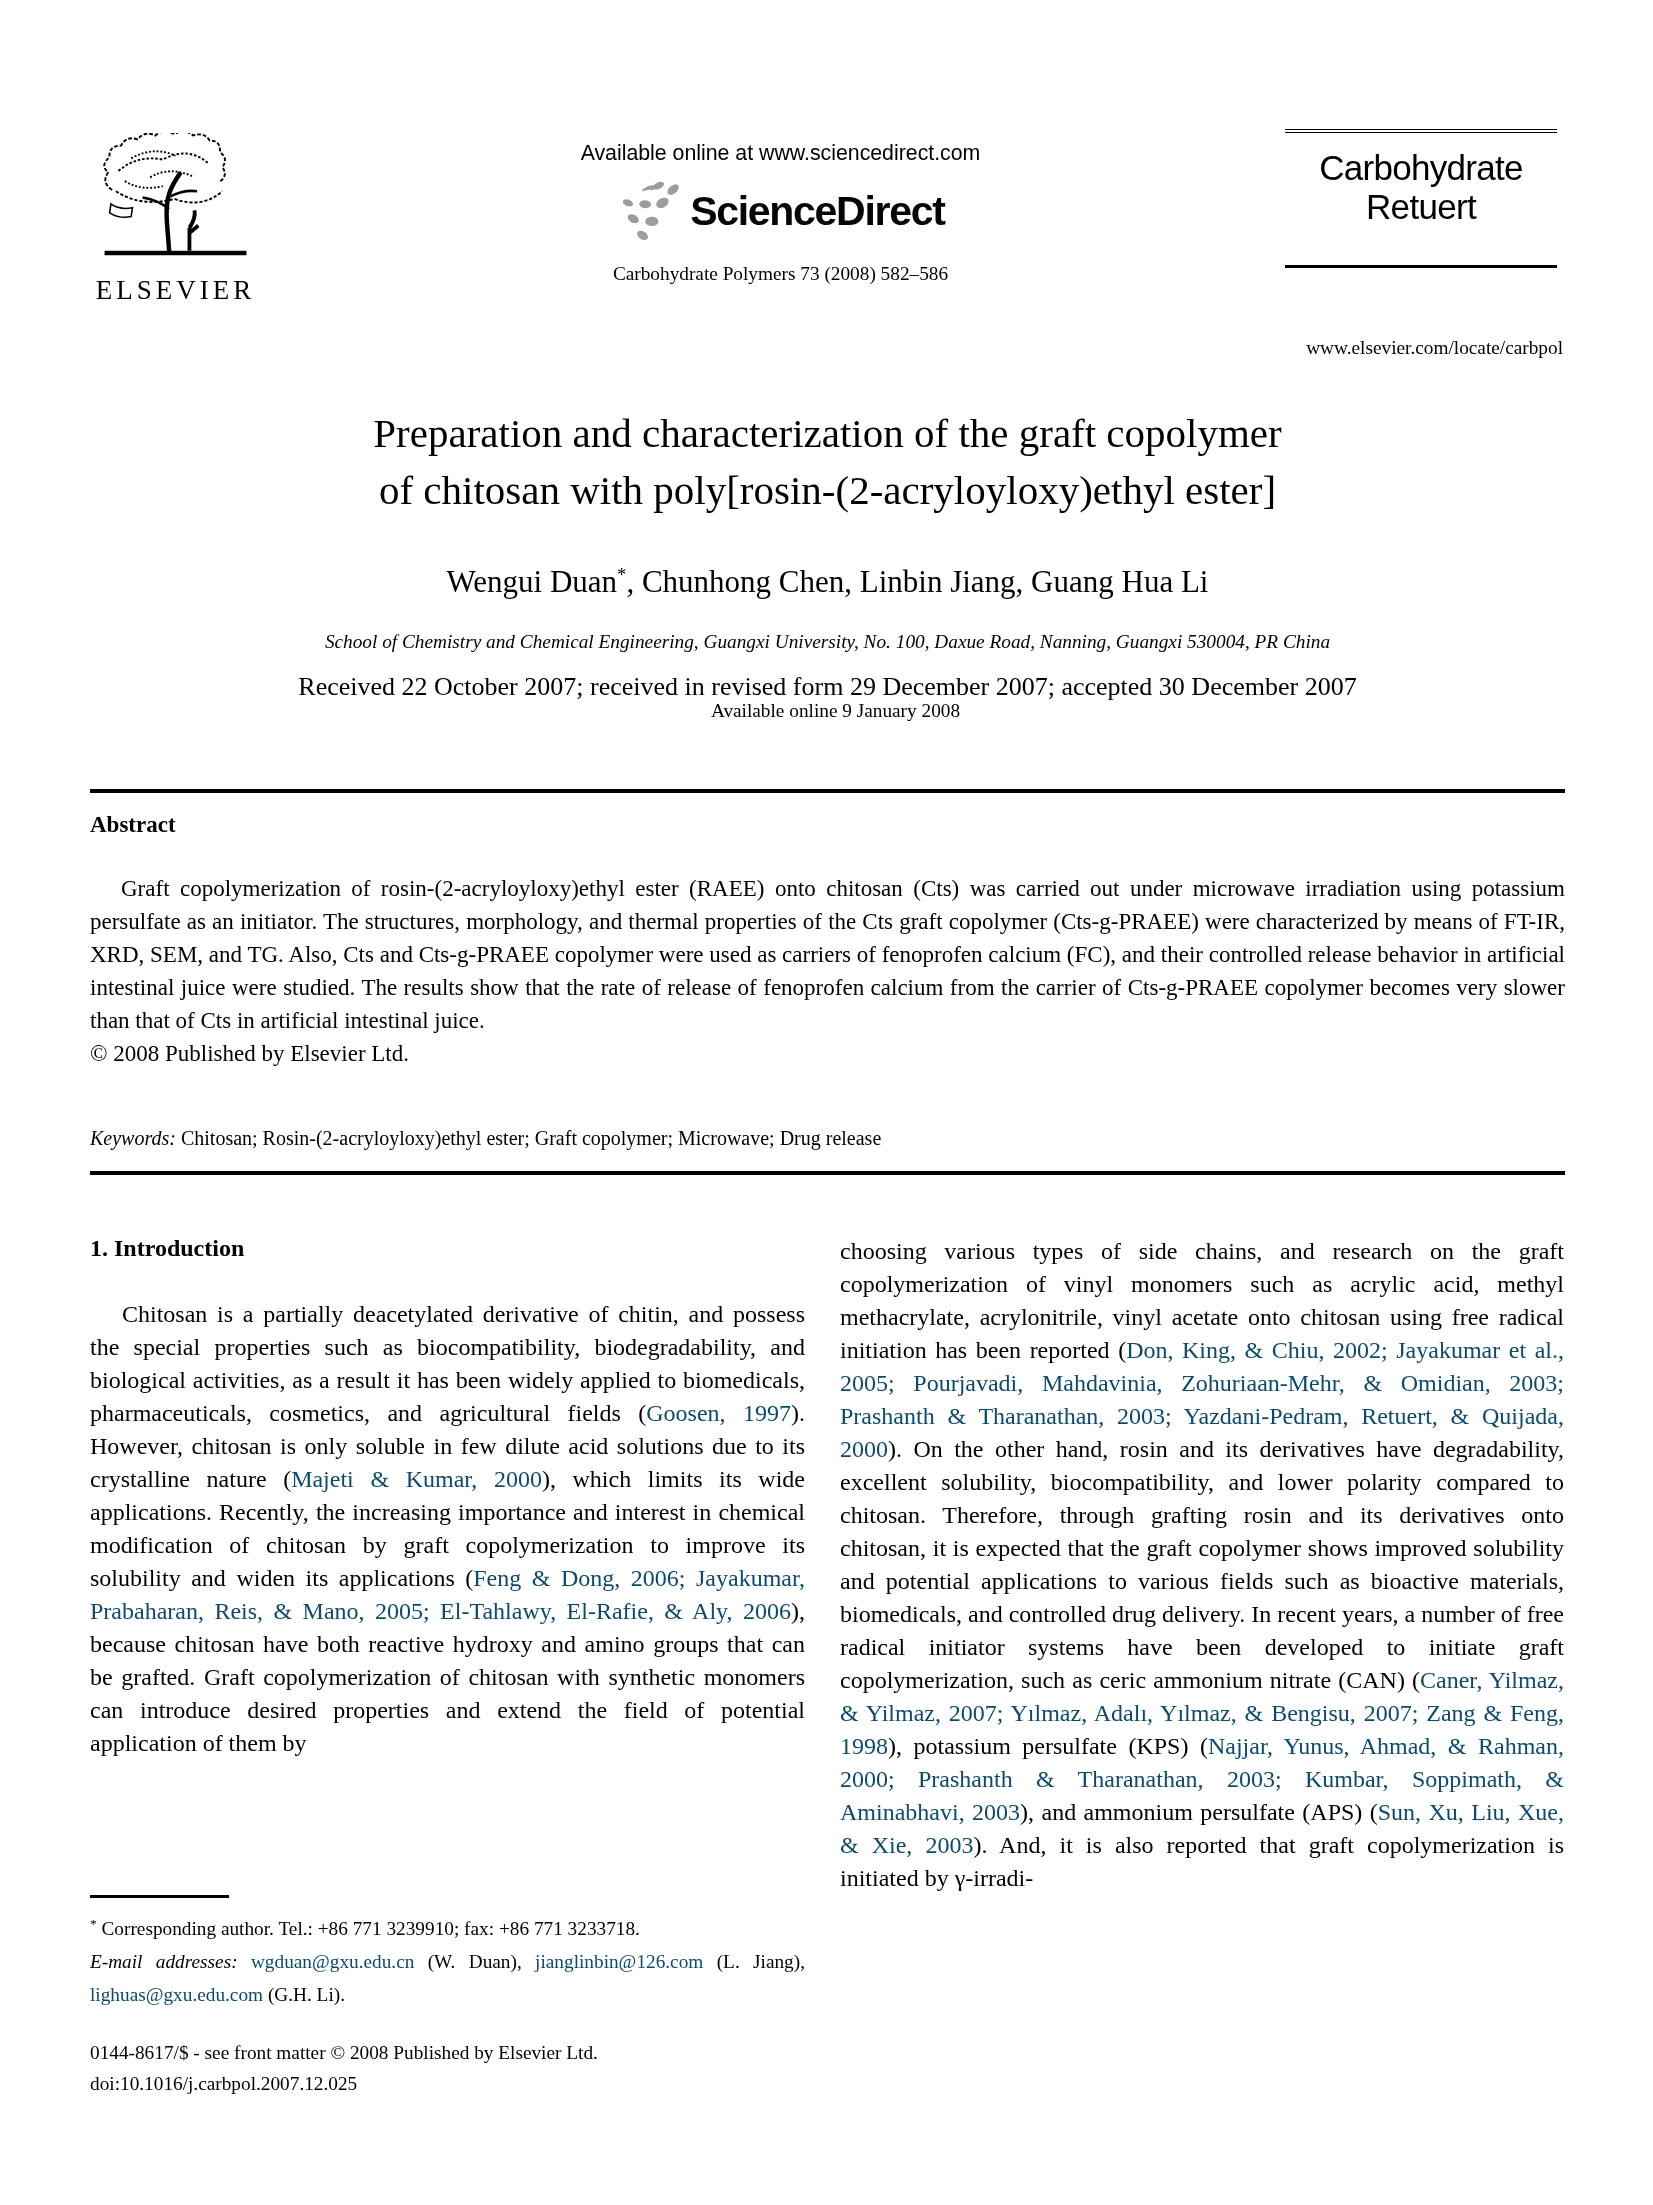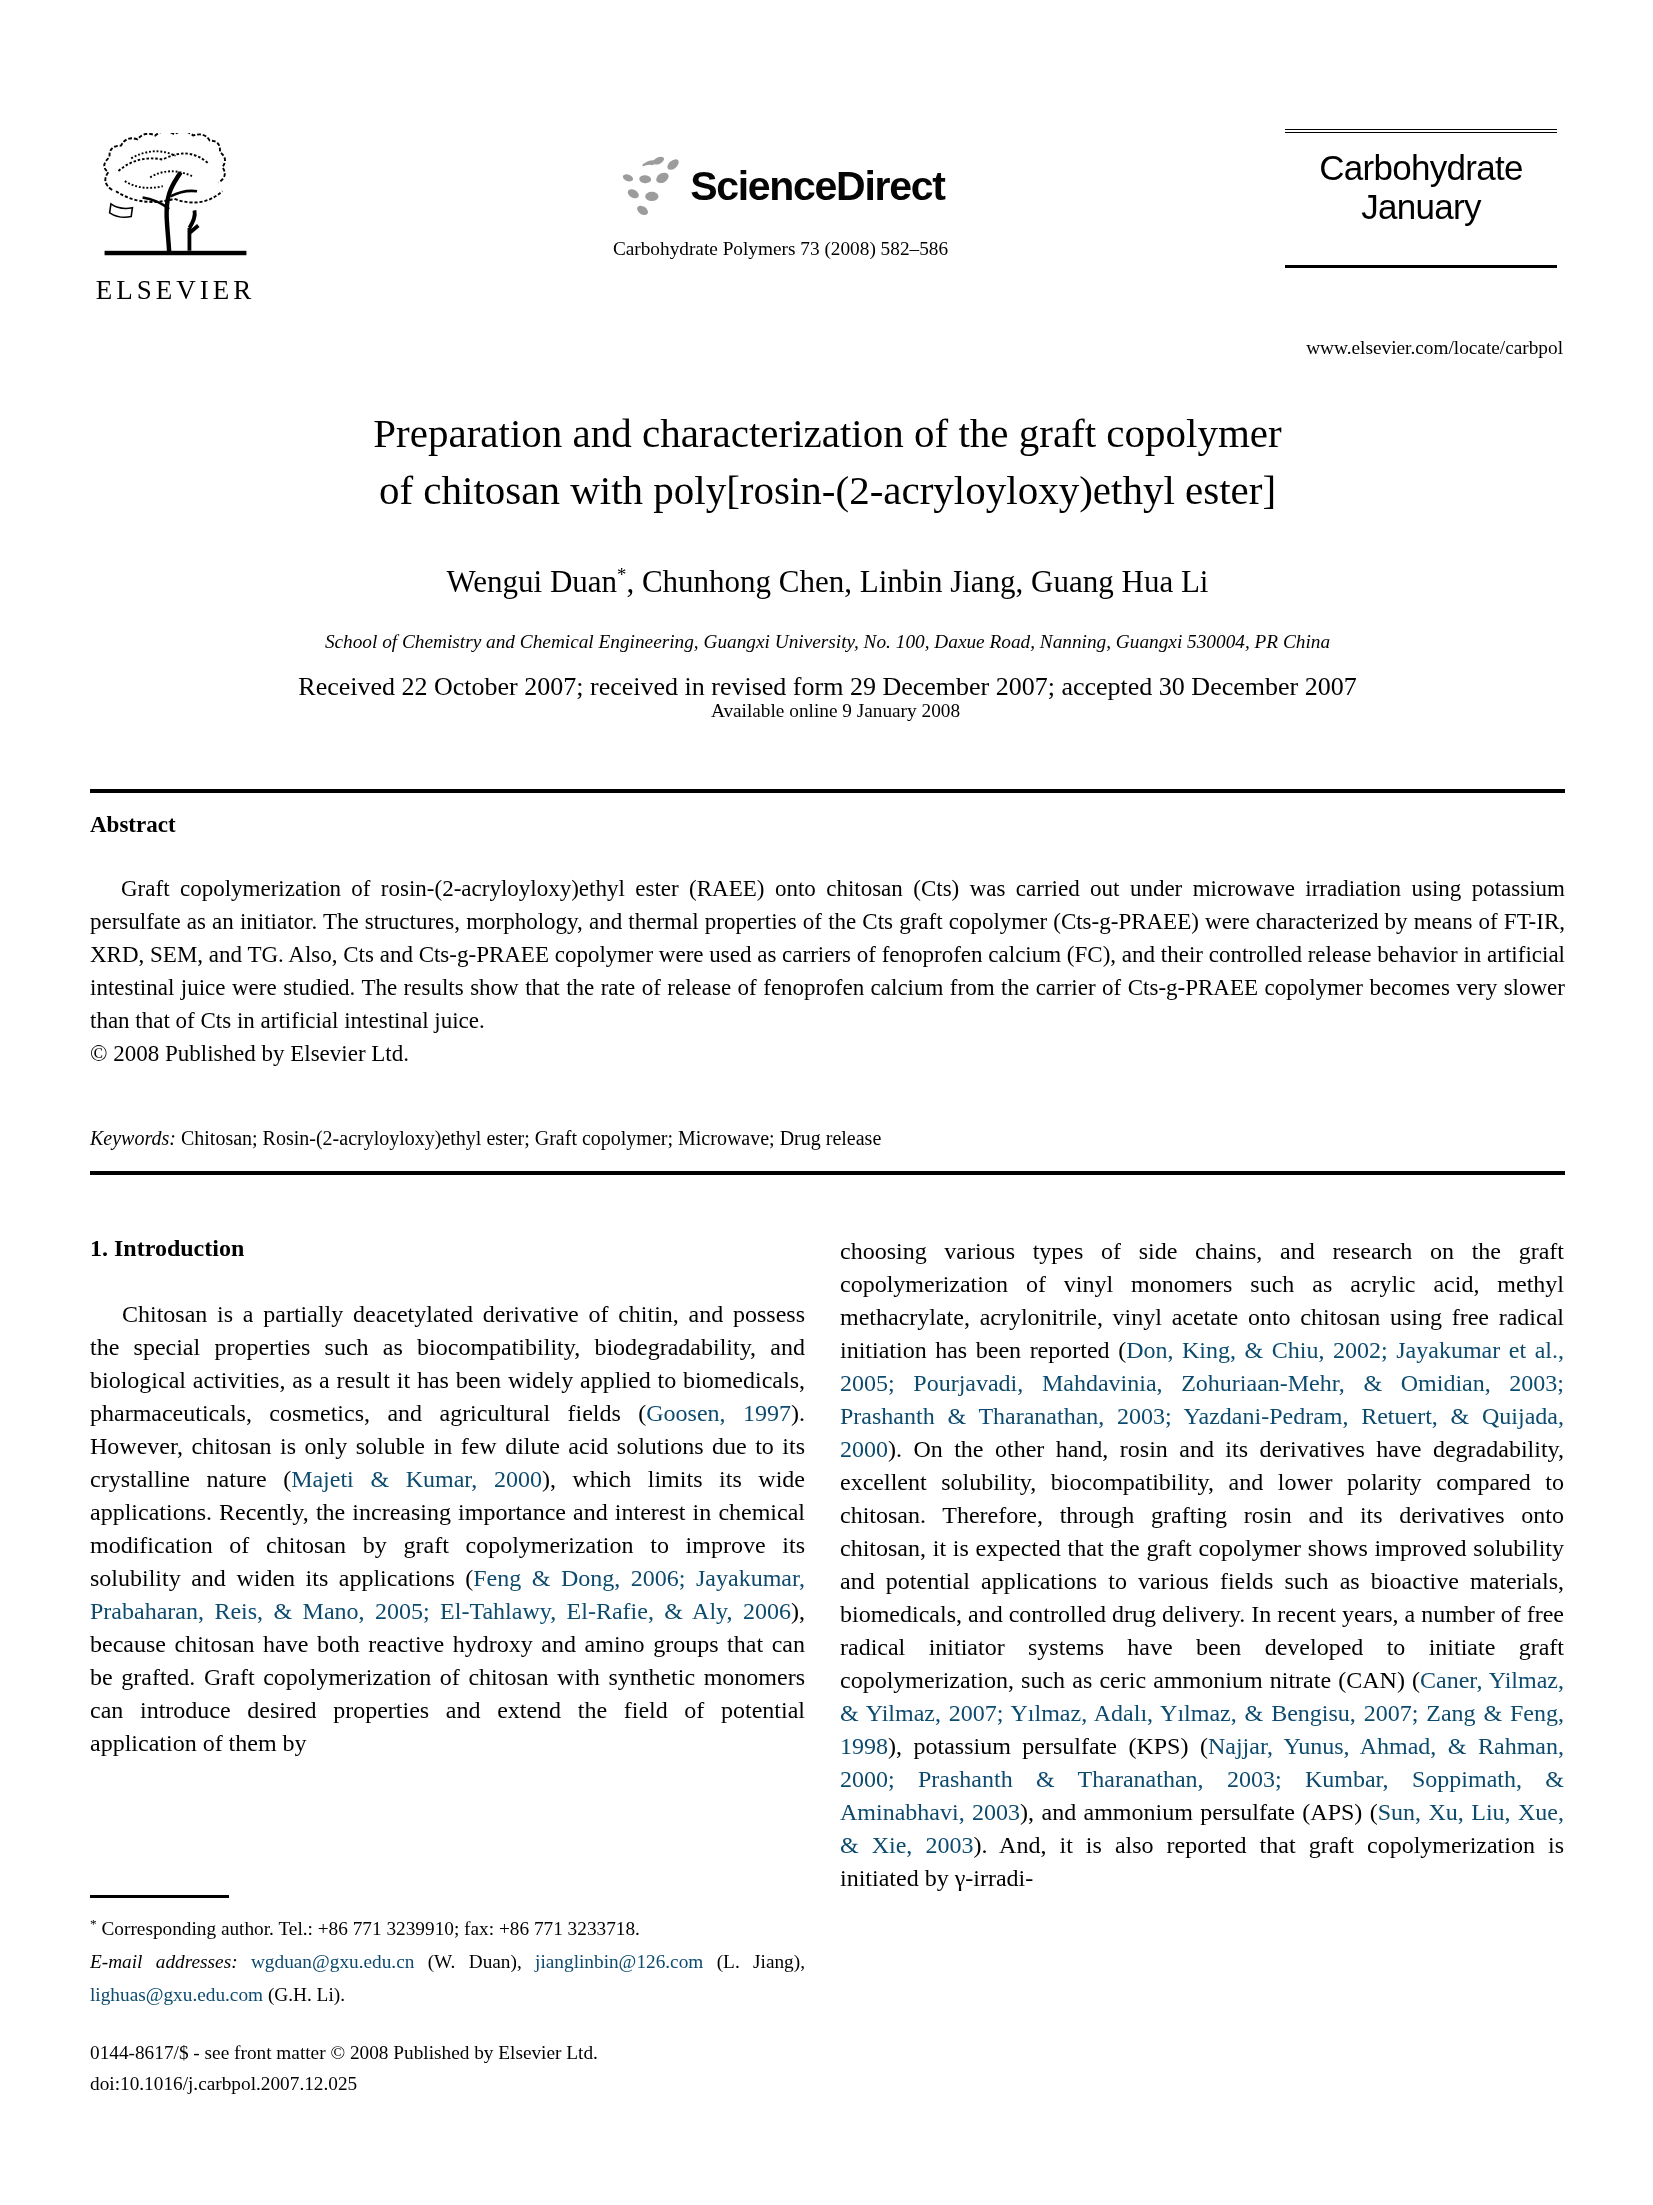--- a/index.html
+++ b/index.html
@@ -74,20 +74,21 @@
       <path d="M120 120 C104 108 92 104 78 102 M122 100 C138 92 150 90 164 92" stroke="#000" stroke-width="4" fill="none"></path>
       <path d="M152 186 L152 150 M152 150 C158 140 162 132 160 122 M152 158 L166 146" stroke="#000" stroke-width="6" fill="none"></path>
       <path d="M28 112 q14 10 34 6 l-2 14 q-18 4 -34 -6 z" fill="#fff" stroke="#000" stroke-width="2.5"></path>
       <rect x="18" y="186" width="224" height="7" fill="#000"></rect>
     </svg>
   </span>
   <div class="elsevier-word">ELSEVIER</div>
 </div>
 
 <div class="abs center-head">
+  <div class="avail-online">Available online at www.sciencedirect.com</div>
   <div class="sd-row">
     <span>
       <svg viewBox="0 0 100 95" width="67" height="63" aria-hidden="true">
         <g fill="#9c9c9c">
           <ellipse cx="62" cy="10" rx="9" ry="5" transform="rotate(-25 62 10)"></ellipse>
           <ellipse cx="84" cy="16" rx="10" ry="6" transform="rotate(-40 84 16)"></ellipse>
           <path d="M38 16 q10 -8 20 -6 l-4 7 q-8 -2 -16 2 z"></path>
           <ellipse cx="16" cy="36" rx="8" ry="5" transform="rotate(20 16 36)"></ellipse>
           <ellipse cx="42" cy="38" rx="9" ry="6" transform="rotate(5 42 38)"></ellipse>
           <ellipse cx="68" cy="36" rx="10" ry="7" transform="rotate(-30 68 36)"></ellipse>
@@ -97,21 +98,21 @@
         </g>
       </svg>
     </span>
     <span class="sd-text">ScienceDirect</span>
   </div>
   <div class="citation">Carbohydrate Polymers 73 (2008) 582–586</div>
 </div>
 
 <div class="abs journal-box">
   <div class="journal-name">Carbohydrate</div>
-  <div class="journal-name">January</div>
+  <div class="journal-name">Retuert</div>
 </div>
 <div class="abs journal-url">www.elsevier.com/locate/carbpol</div>
 
 <div class="abs title">
   <div>Preparation and characterization of the graft copolymer</div>
   <div>of chitosan with poly[rosin-(2-acryloyloxy)ethyl ester]</div>
 </div>
 
 <div class="abs authors">
   <span>Wengui Duan</span><sup>*</sup><span>, Chunhong Chen, Linbin Jiang, Guang Hua Li</span>

